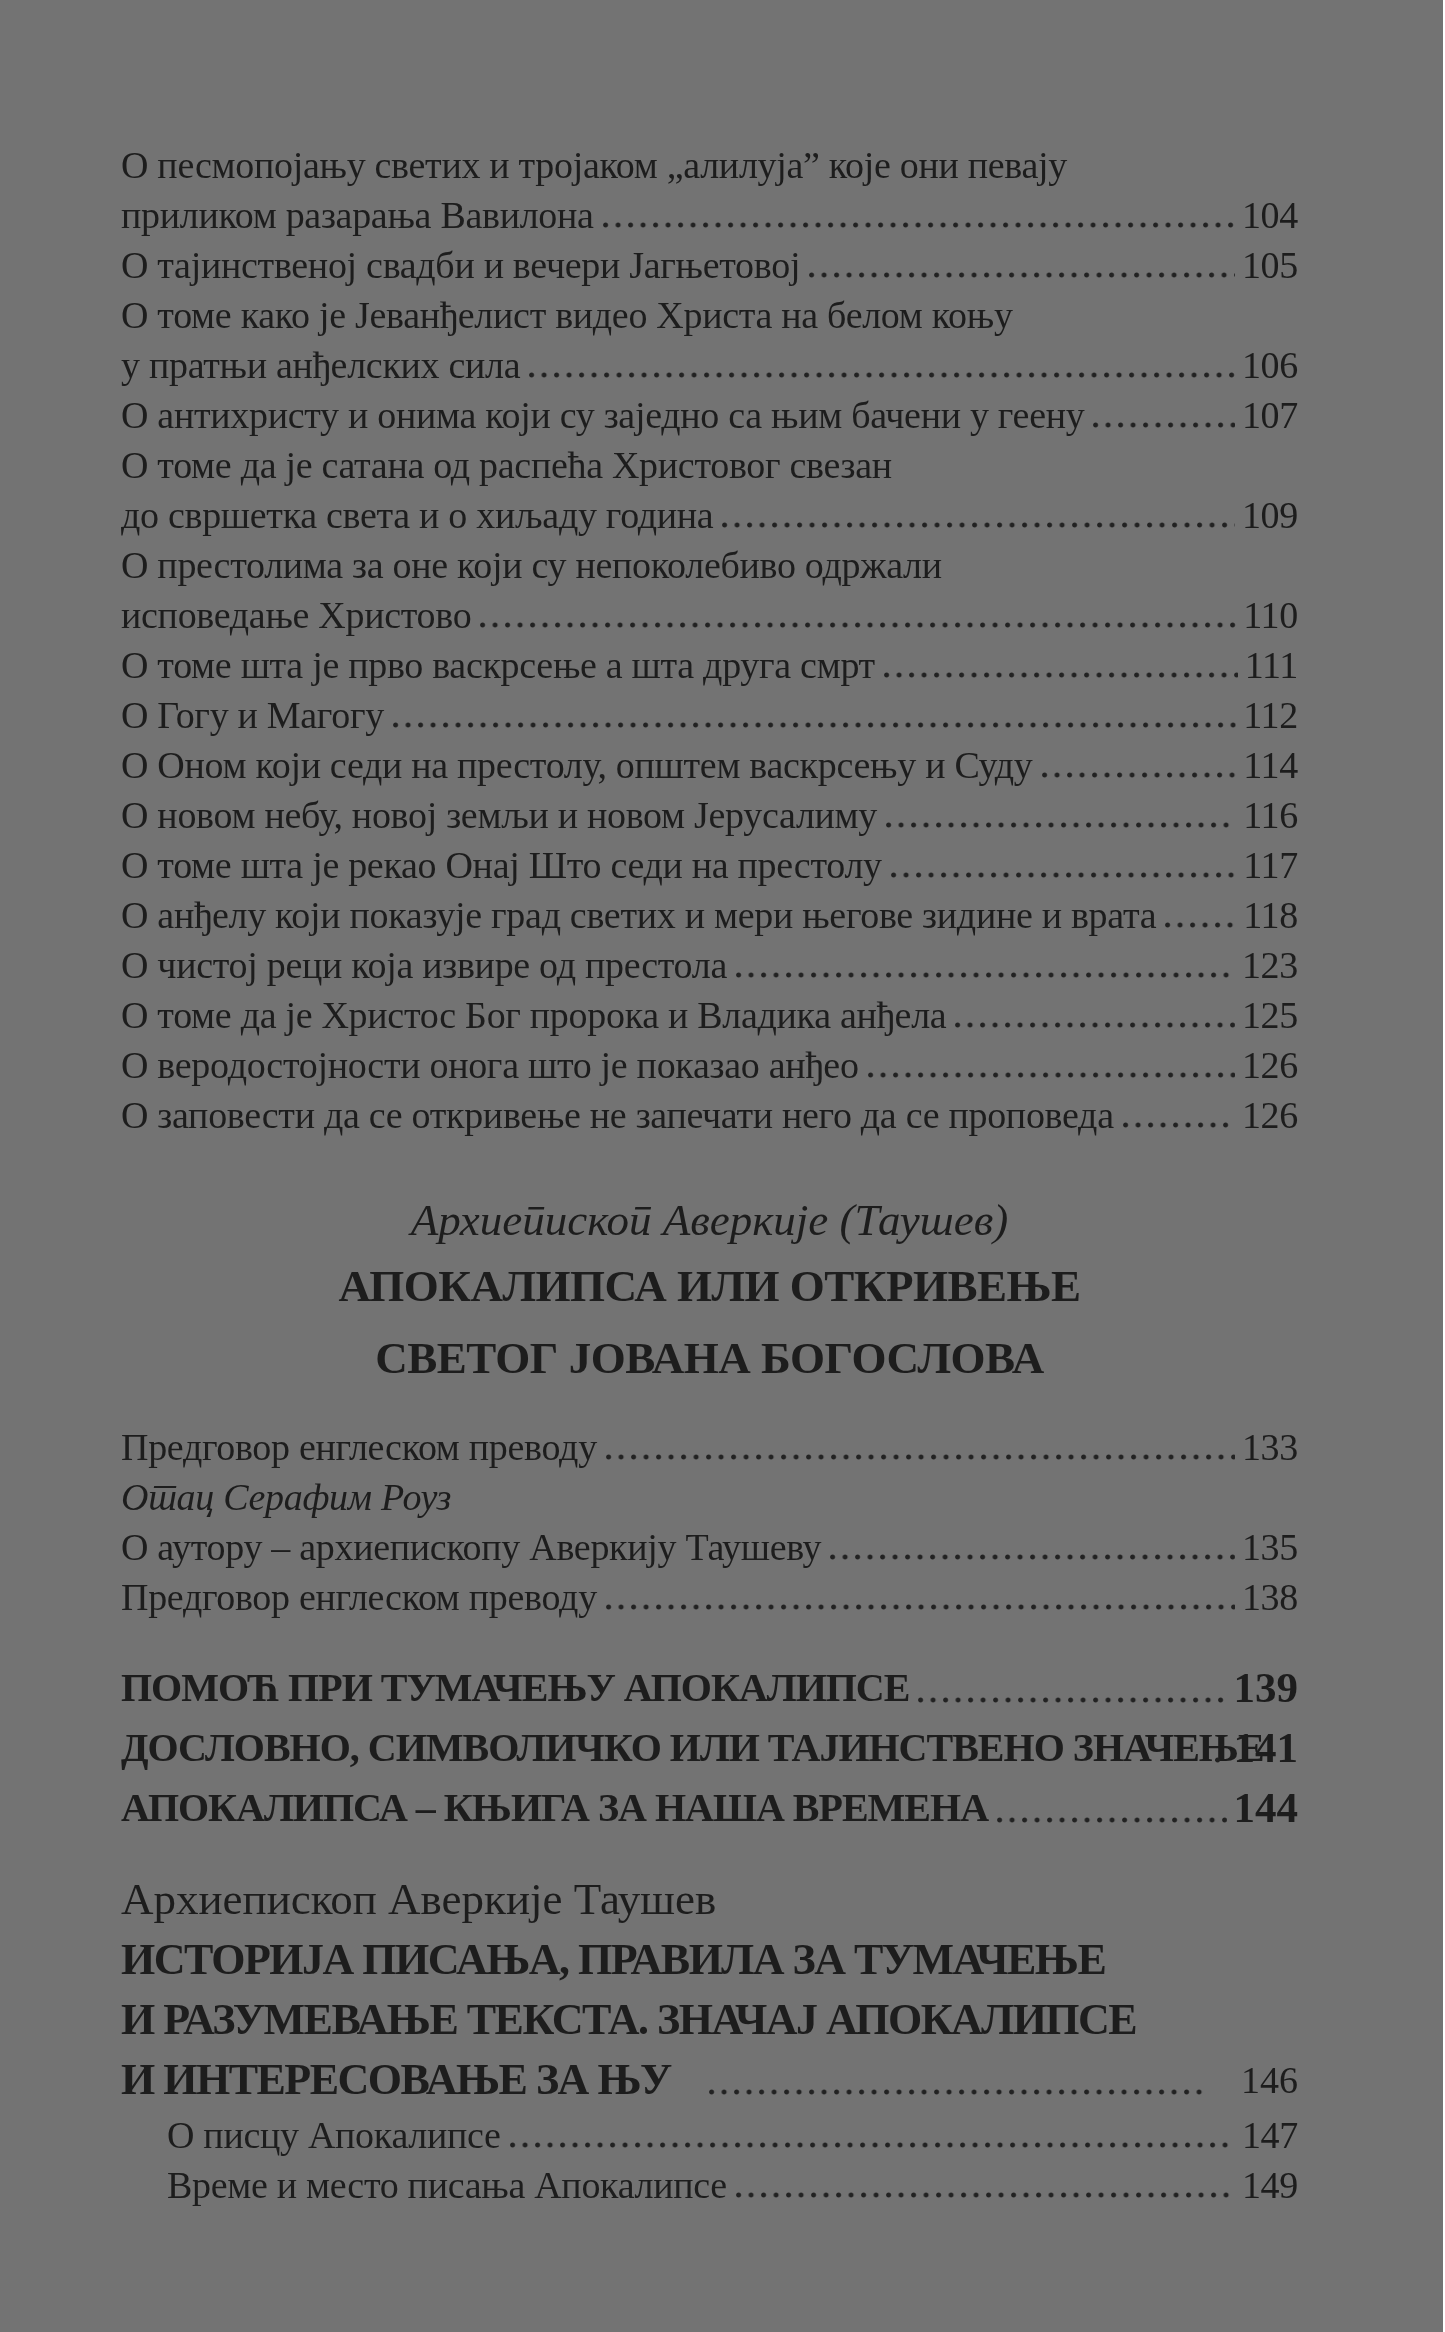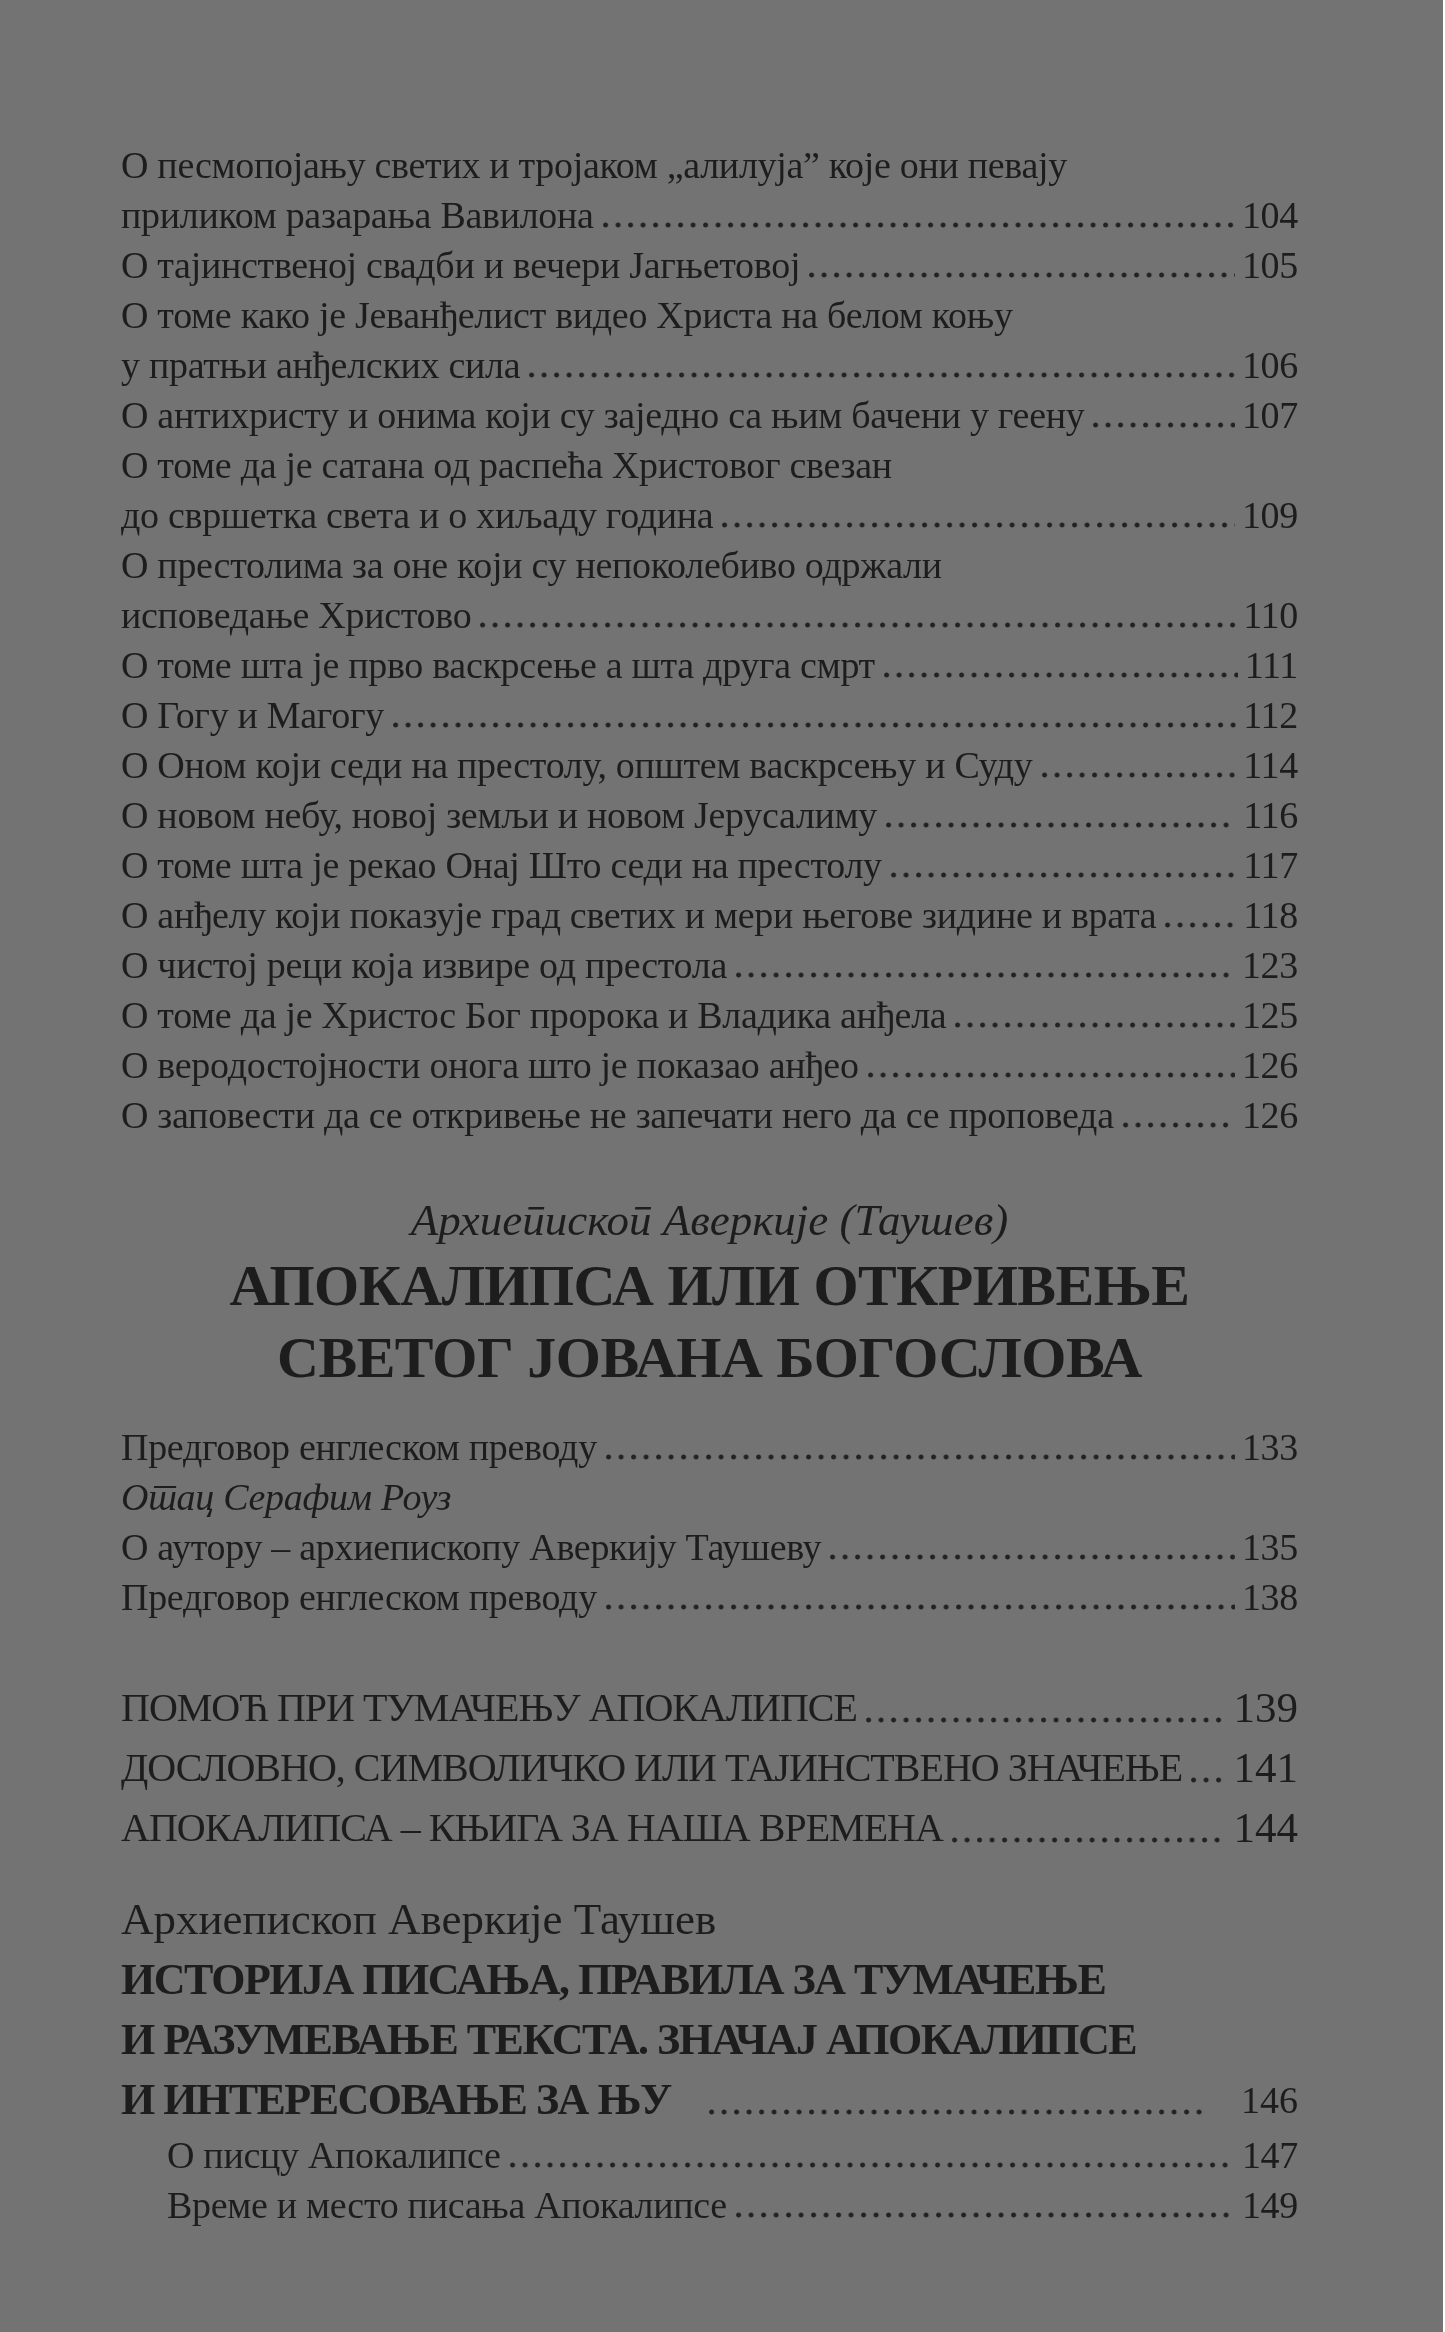--- a/index.html
+++ b/index.html
@@ -57,27 +57,27 @@
     margin-bottom: 28px;
     text-align: center;
   }
   .center-author {
     font-style: italic;
     font-size: 45px;
     line-height: 60px;
   }
   .big-title {
     font-weight: bold;
-    font-size: 58px;
+    font-size: 45px;
     line-height: 72px;
     letter-spacing: -0.5px;
     white-space: nowrap;
   }
   
-  .caps-block { margin-top: 56px; }
+  .caps-block { margin-top: 36px; font-weight: bold; }
   
   .bottom-head { margin-top: 30px; }
   .left-author {
     font-size: 45px;
     line-height: 62px;
   }
   .bold-line {
     font-weight: bold;
     font-size: 44px;
     line-height: 60px;

